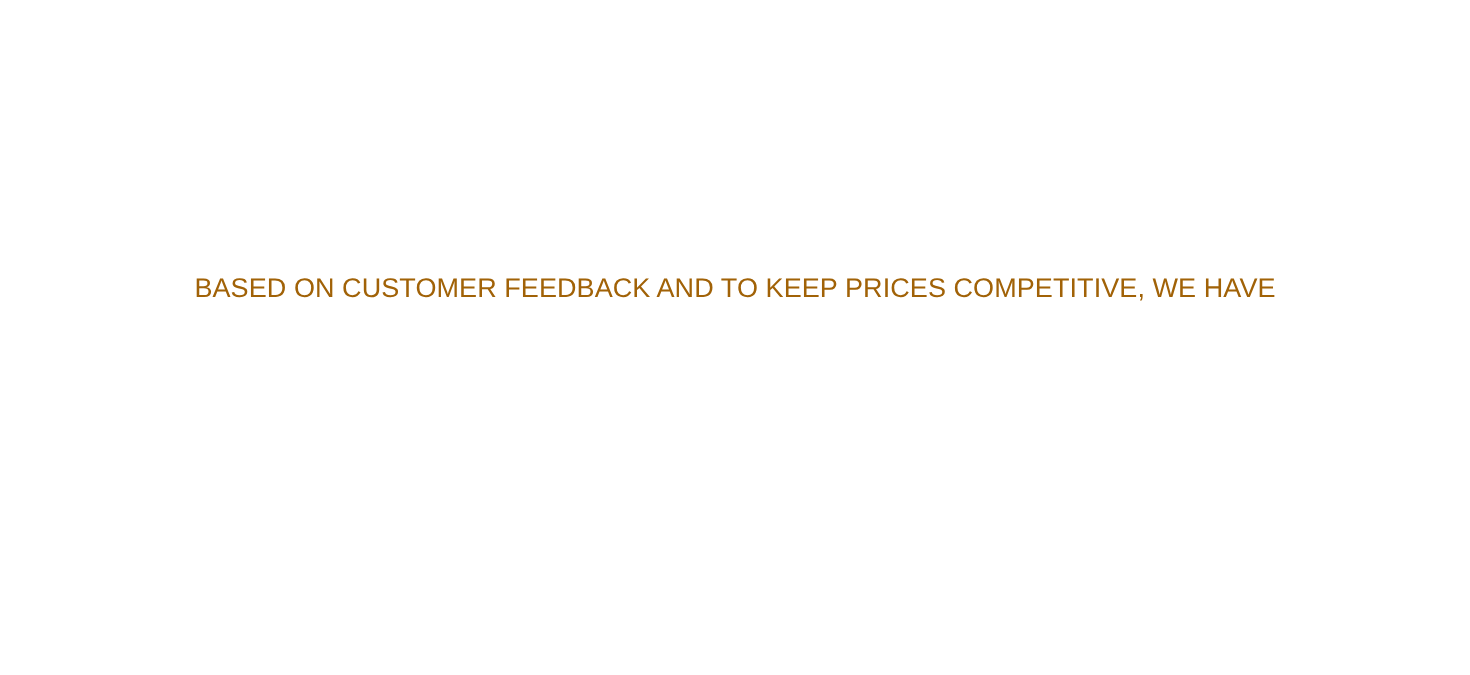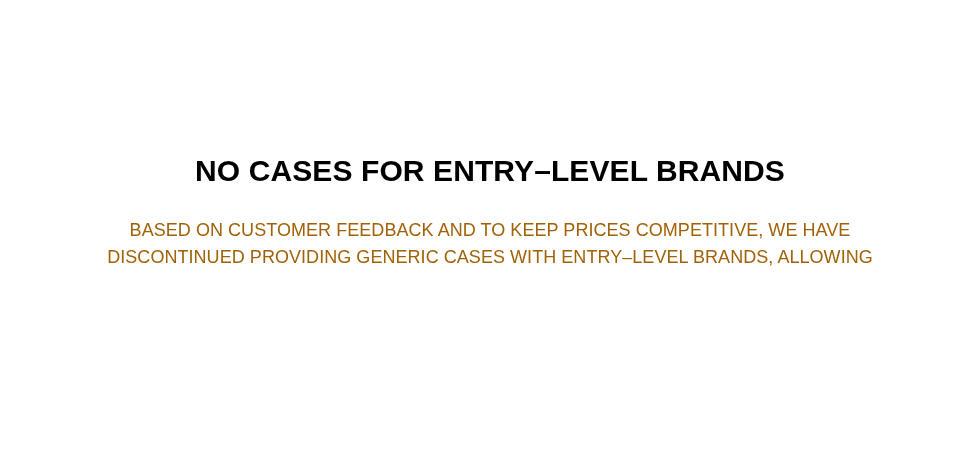--- a/index.html
+++ b/index.html
@@ -66,21 +66,19 @@
   .banner-body .body-line {
     display: block;
   }
 </style>
 </head>
 <body>
 
 <div class="promo-banner">
   <div class="banner-inner">
 
-    <h1 class="banner-heading">NO CASES FOR ENTRY–LEVEL BRANDS</h1>
 
     <p class="banner-body">
       <span class="body-line">BASED ON CUSTOMER FEEDBACK AND TO KEEP PRICES COMPETITIVE, WE HAVE</span>
-      <span class="body-line">DISCONTINUED PROVIDING GENERIC CASES WITH ENTRY–LEVEL BRANDS, ALLOWING</span>
     </p>
 
   </div>
 </div>
 
 </body></html>

